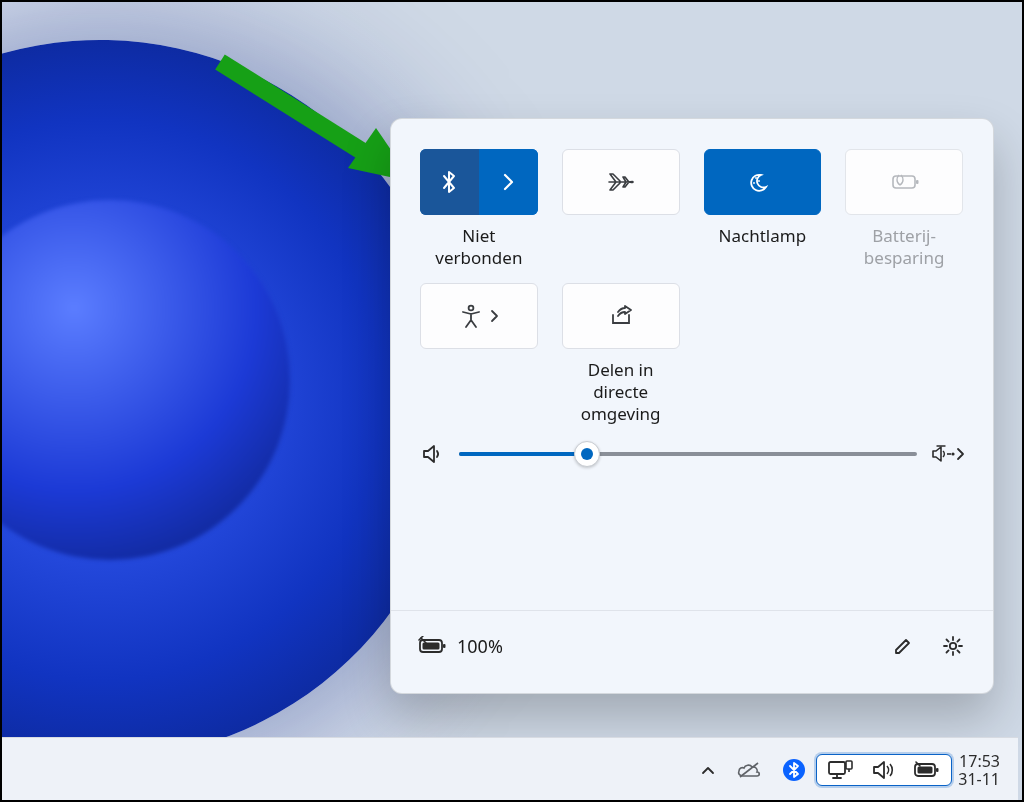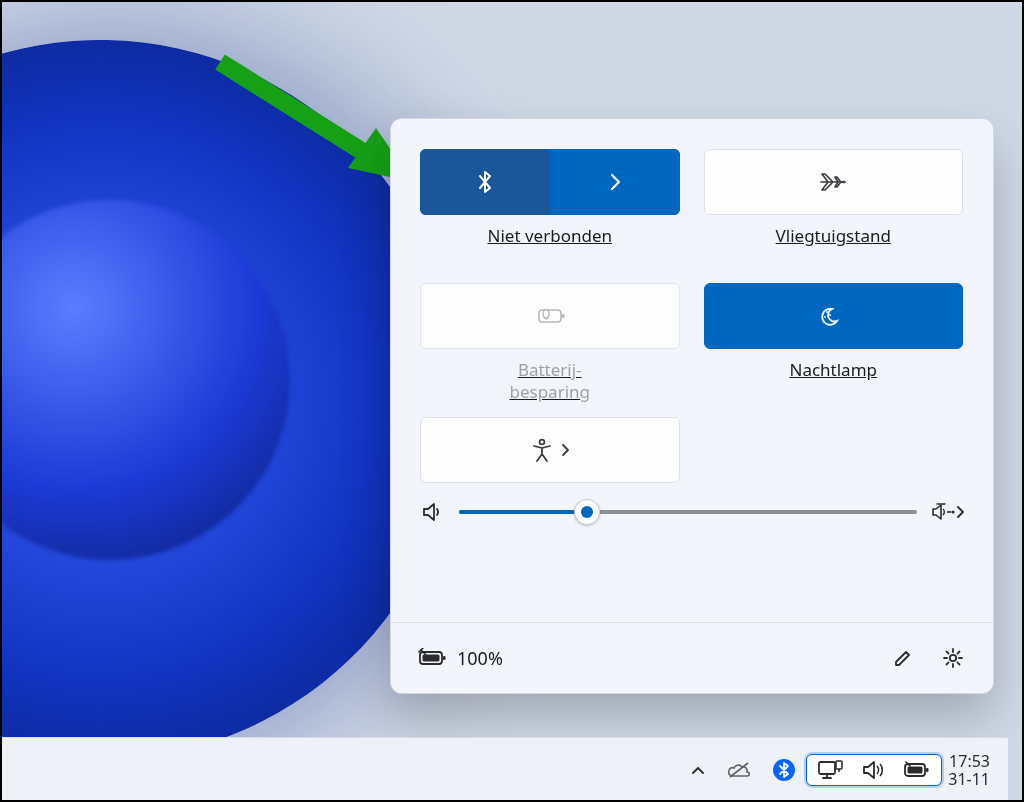--- a/index.html
+++ b/index.html
@@ -67,24 +67,23 @@
     border:1px solid rgba(0,0,0,.12);
     box-shadow: 0 24px 48px rgba(0,0,0,.22);
     display:flex;
     flex-direction:column;
     color:#1b1b1b;
   }
 
   .tiles{
     padding:30px 30px 0 29px;
     display:grid;
-    grid-template-columns: repeat(2, 1fr);
+    grid-template-columns: repeat(4, 1fr);
     column-gap:24px;
     row-gap:14px;
-    text-decoration:underline;
   }
 
   .tile-wrap{
     display:flex;
     flex-direction:column;
     align-items:center;
   }
 
   .tile{
     width:100%;
@@ -174,35 +173,35 @@
     background:#0067c0;
   }
 
   
   .footer{
     margin-top:auto;
     height:70px;
     border-top:1px solid #dfe3ea;
     display:flex;
     align-items:center;
-    padding:0 20px 0 26px;
+    padding:0 20px 12px 26px;
     gap:10px;
   }
   .footer .spacer{flex:1;}
   .icon-btn{
     width:40px; height:40px;
     display:flex; align-items:center; justify-content:center;
     border-radius:6px;
     color:#2c2c2c;
   }
 
   
   .taskbar{
     position:absolute;
-    left:0; right:16px; bottom:0;
+    left:0; right:6px; bottom:0;
     height:64px;
     background:#eef2f8;
     border-top:1px solid #d7dbe2;
     display:flex;
     align-items:center;
     justify-content:flex-end;
     padding-right:18px;
     gap:0;
     color:#2c2c2c;
     font-size:15px;
@@ -261,61 +260,69 @@
       </div>
       <div class="tile-label">Niet verbonden</div>
     </div>
 
     <div class="tile-wrap">
       <div class="tile">
         <svg width="30" height="26" viewBox="0 0 30 26">
           <path d="M3 13 H21 M21 13 C24 13 27 12 27 13 C27 14 24 13 21 13 M10 13 L4 5 H7 L14 12 M10 13 L4 21 H7 L14 14 M20 13 L17 8 H19 L22.5 12.5 M20 13 L17 18 H19 L22.5 13.5" stroke="#3a3d41" stroke-width="1.6" fill="none" stroke-linecap="round" stroke-linejoin="round"></path>
         </svg>
       </div>
-      <div class="tile-label">Vliegtuigstand</div>
-    </div>
-
-    <div class="tile-wrap">
-      <div class="tile disabled">
-        <svg width="32" height="20" viewBox="0 0 32 20">
-          <rect x="5" y="4" width="22" height="12" rx="3" stroke="#b5b8bd" stroke-width="1.6" fill="none"></rect>
-          <rect x="28" y="8" width="2.5" height="4" rx="1" fill="#b5b8bd"></rect>
-          <path d="M11 3 C11 3 9 5 9 8 C9 11 12 13 12 13 C12 13 15 11 15 8 C15 5 13 3 13 3" stroke="#b5b8bd" stroke-width="1.4" fill="none"></path>
-        </svg>
-      </div>
-      <div class="tile-label disabled" style="white-space:pre-line">Batterij-
-besparing</div>
     </div>
 
     <div class="tile-wrap">
       <div class="tile active" style="background:#0067c0;border-color:#0067c0;">
         <svg width="30" height="26" viewBox="0 0 30 26">
           <path d="M19 18 A8 8 0 1 1 14 6 A6 6 0 0 0 19 18 Z" fill="none" stroke="#fff" stroke-width="1.8"></path>
           <circle cx="9" cy="9" r="0.9" fill="#fff"></circle>
           <circle cx="7" cy="14" r="0.9" fill="#fff"></circle>
           <circle cx="12" cy="12" r="0.9" fill="#fff"></circle>
         </svg>
       </div>
       <div class="tile-label">Nachtlamp</div>
+    </div>
+
+    <div class="tile-wrap">
+      <div class="tile disabled">
+        <svg width="32" height="20" viewBox="0 0 32 20">
+          <rect x="5" y="4" width="22" height="12" rx="3" stroke="#b5b8bd" stroke-width="1.6" fill="none"></rect>
+          <rect x="28" y="8" width="2.5" height="4" rx="1" fill="#b5b8bd"></rect>
+          <path d="M11 3 C11 3 9 5 9 8 C9 11 12 13 12 13 C12 13 15 11 15 8 C15 5 13 3 13 3" stroke="#b5b8bd" stroke-width="1.4" fill="none"></path>
+        </svg>
+      </div>
+      <div class="tile-label disabled" style="white-space:pre-line">Batterij-
+besparing</div>
     </div>
 
     <div class="tile-wrap">
       <div class="tile">
         <div class="inline-row">
           <svg width="24" height="26" viewBox="0 0 24 26">
             <circle cx="12" cy="5" r="2.4" stroke="#3a3d41" stroke-width="1.8" fill="none"></circle>
             <path d="M4 9 L12 11 L20 9 M12 11 V17 M12 17 L7 24 M12 17 L17 24" stroke="#3a3d41" stroke-width="1.8" fill="none" stroke-linecap="round" stroke-linejoin="round"></path>
           </svg>
           <svg width="10" height="16" viewBox="0 0 10 16">
             <path d="M3 3 L8 8 L3 13" stroke="#3a3d41" stroke-width="1.8" fill="none" stroke-linecap="round" stroke-linejoin="round"></path>
           </svg>
         </div>
       </div>
     </div>
 
+    <div class="tile-wrap">
+      <div class="tile">
+        <svg width="26" height="24" viewBox="0 0 26 24">
+          <path d="M5 11 V19 H21 V11" stroke="#3a3d41" stroke-width="1.8" fill="none" stroke-linecap="round"></path>
+          <path d="M10 8 C10 8 13 4 17 4 L17 2 L23 6 L17 10 L17 8 C14 8 12 9 10 12" stroke="#3a3d41" stroke-width="1.8" fill="none" stroke-linejoin="round" stroke-linecap="round"></path>
+        </svg>
+      </div>
+      <div class="tile-label">Delen in directe omgeving</div>
+    </div>
 
   </div>
 
   <div class="volume">
     <span>
       <svg width="24" height="22" viewBox="0 0 24 22">
         <path d="M3 8 H7 L13 3 V19 L7 14 H3 Z" fill="none" stroke="#2c2c2c" stroke-width="1.8" stroke-linejoin="round"></path>
         <path d="M16 8 A5 5 0 0 1 16 14" fill="none" stroke="#2c2c2c" stroke-width="1.8" stroke-linecap="round"></path>
       </svg>
     </span>

